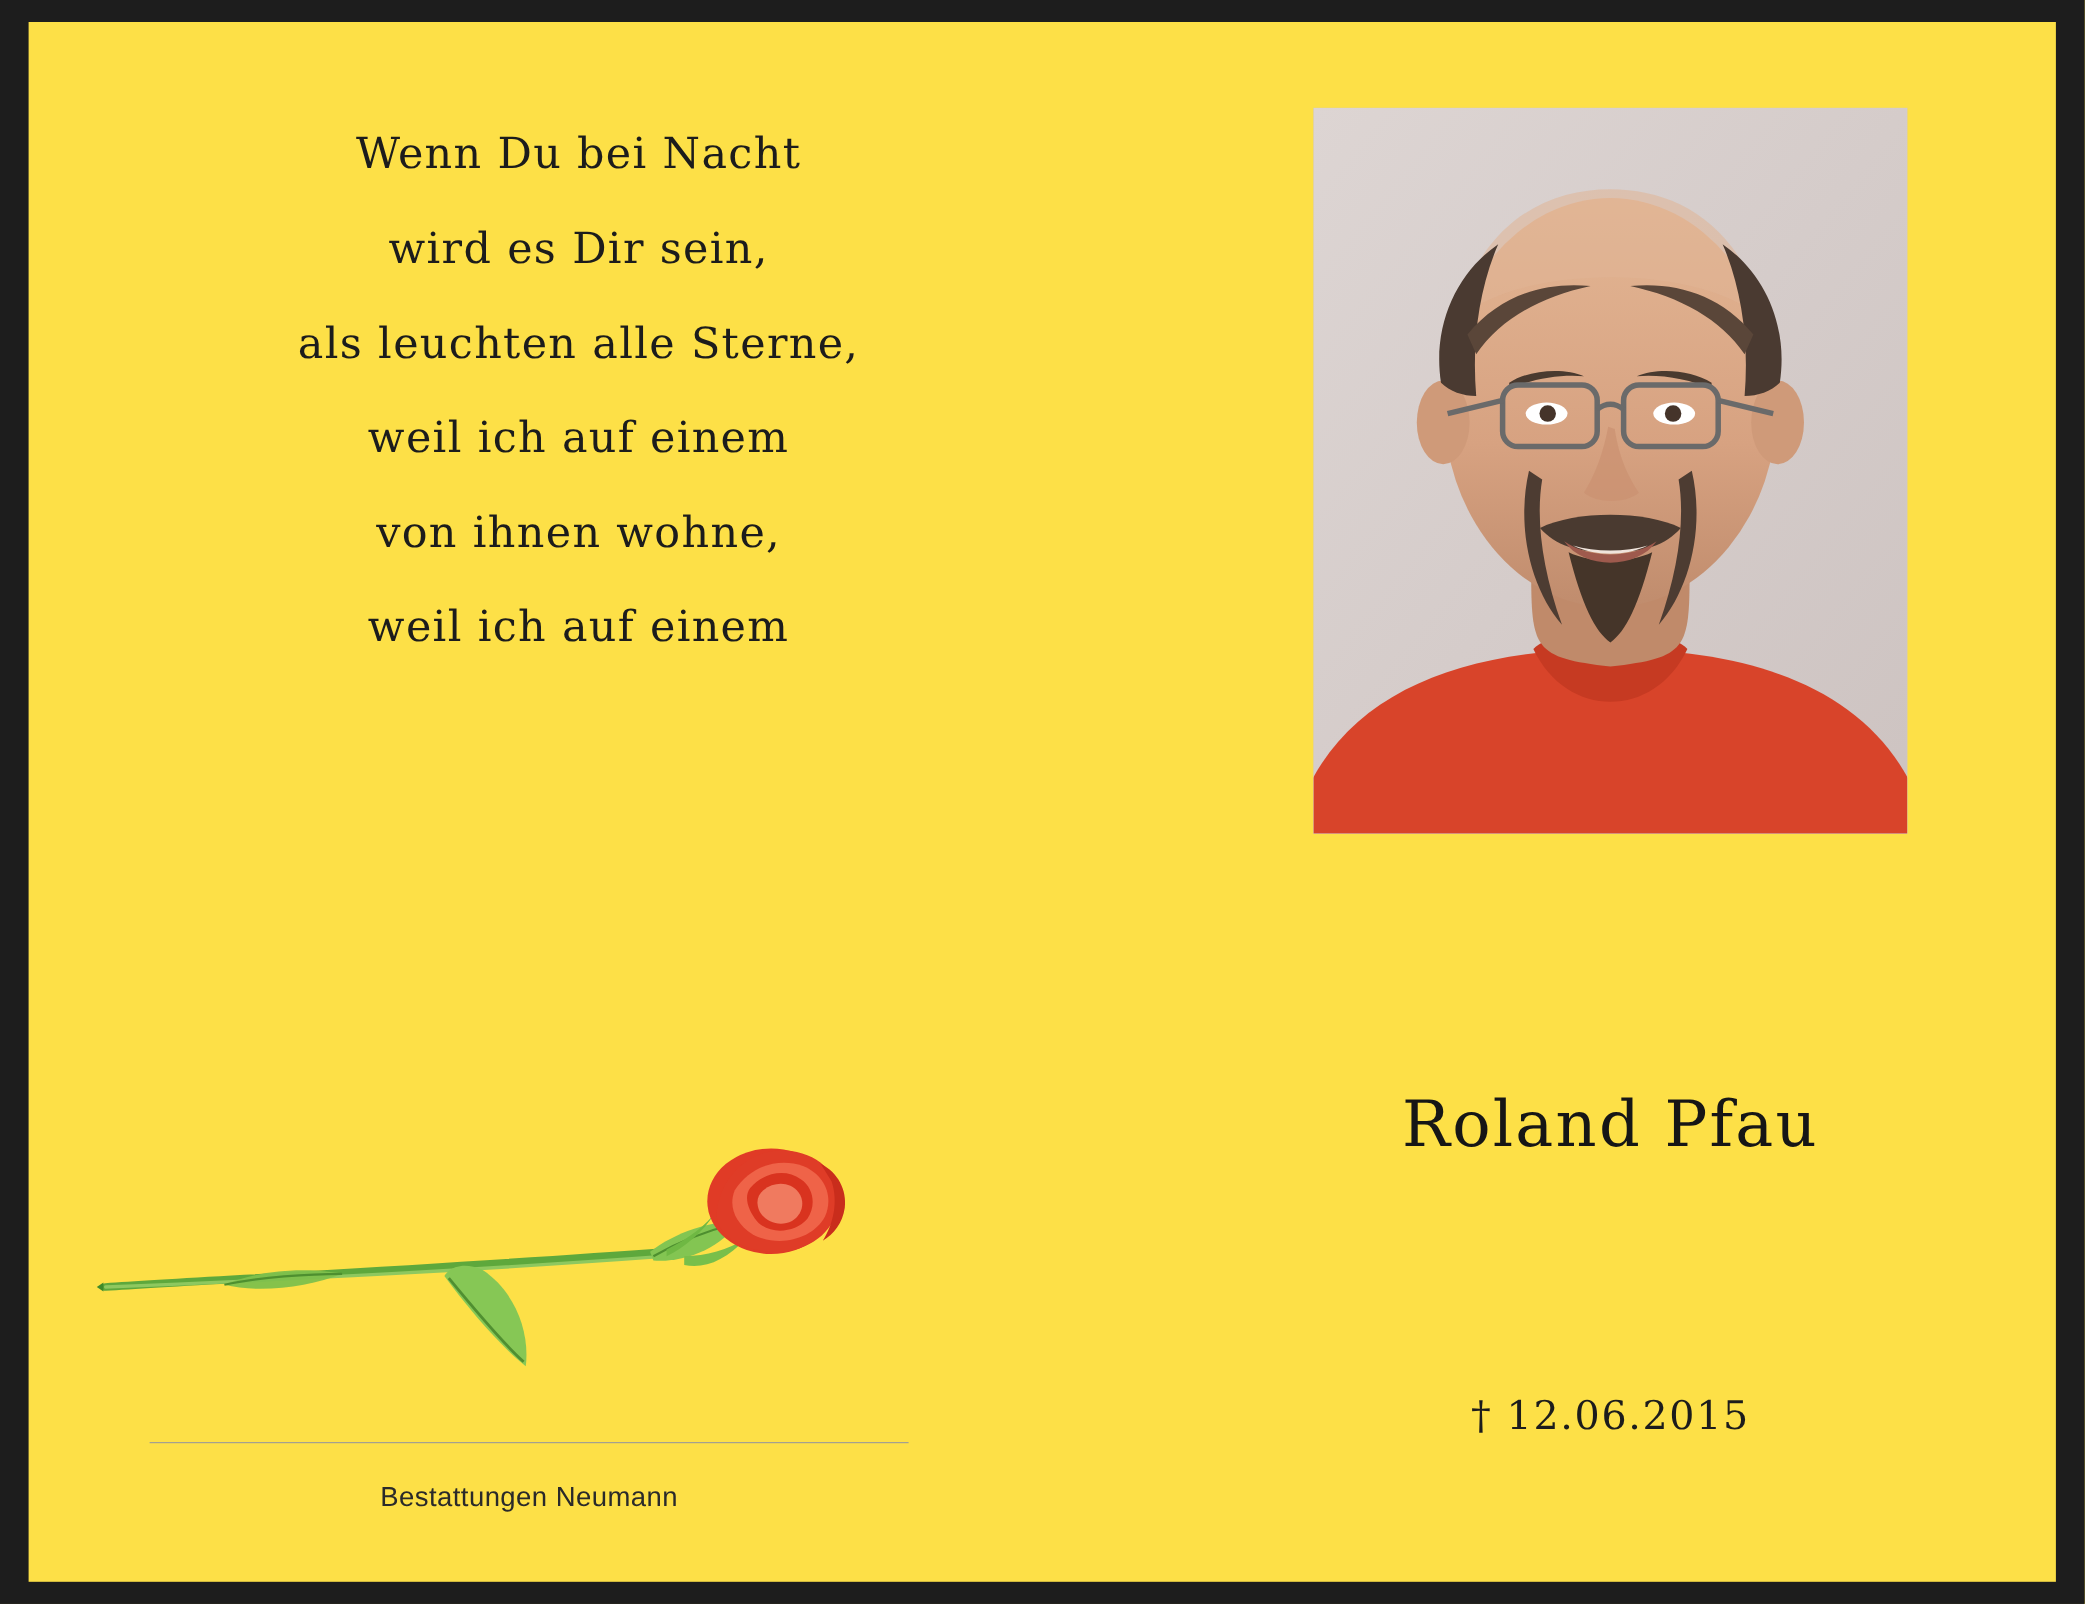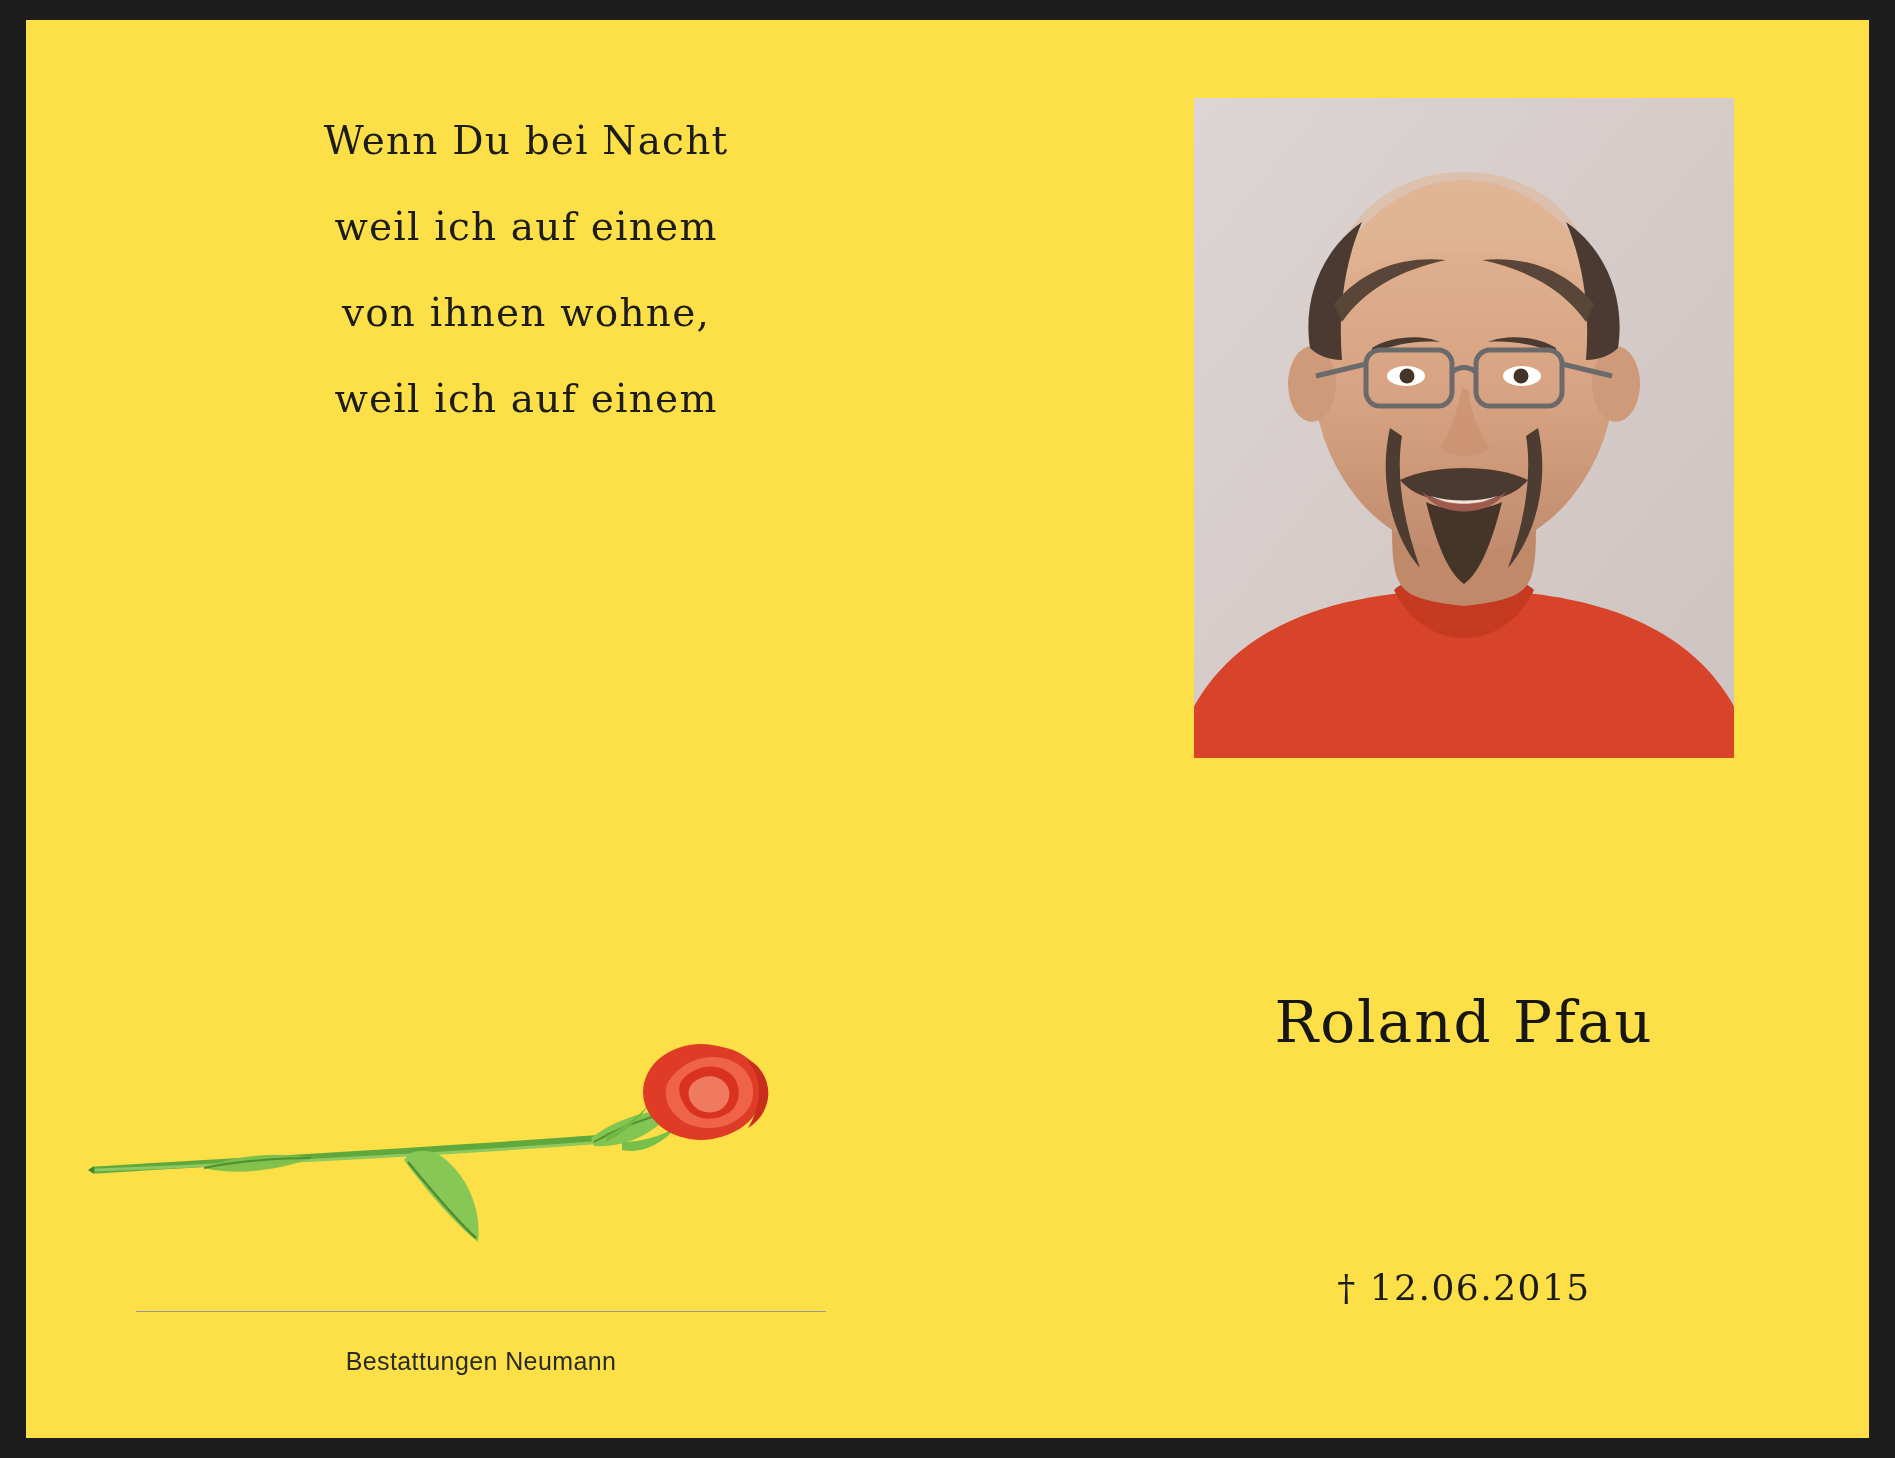--- a/index.html
+++ b/index.html
@@ -135,20 +135,22 @@
     letter-spacing: 1.5px;
   }
 </style>
 </head>
 <body>
 
 <div class="card">
 
   <div class="poem">
     <span class="poem-line">Wenn Du bei Nacht</span>
+    <span class="poem-line">wird es Dir sein,</span>
+    <span class="poem-line">als leuchten alle Sterne,</span>
     <span class="poem-line">weil ich auf einem</span>
     <span class="poem-line">von ihnen wohne,</span>
     <span class="poem-line">weil ich auf einem</span>
   </div>
 
   <div class="rose-wrap">
     <svg class="rose-svg" width="820" height="220" viewBox="0 0 820 220" xmlns="http://www.w3.org/2000/svg">
 
       <path d="M10 140 C 120 133, 330 122, 520 108" stroke="#5ea83c" stroke-width="7" fill="none" stroke-linecap="round"></path>
       <path d="M10 140 C 120 136, 330 126, 520 112" stroke="#8ec85f" stroke-width="3" fill="none" stroke-linecap="round"></path>

